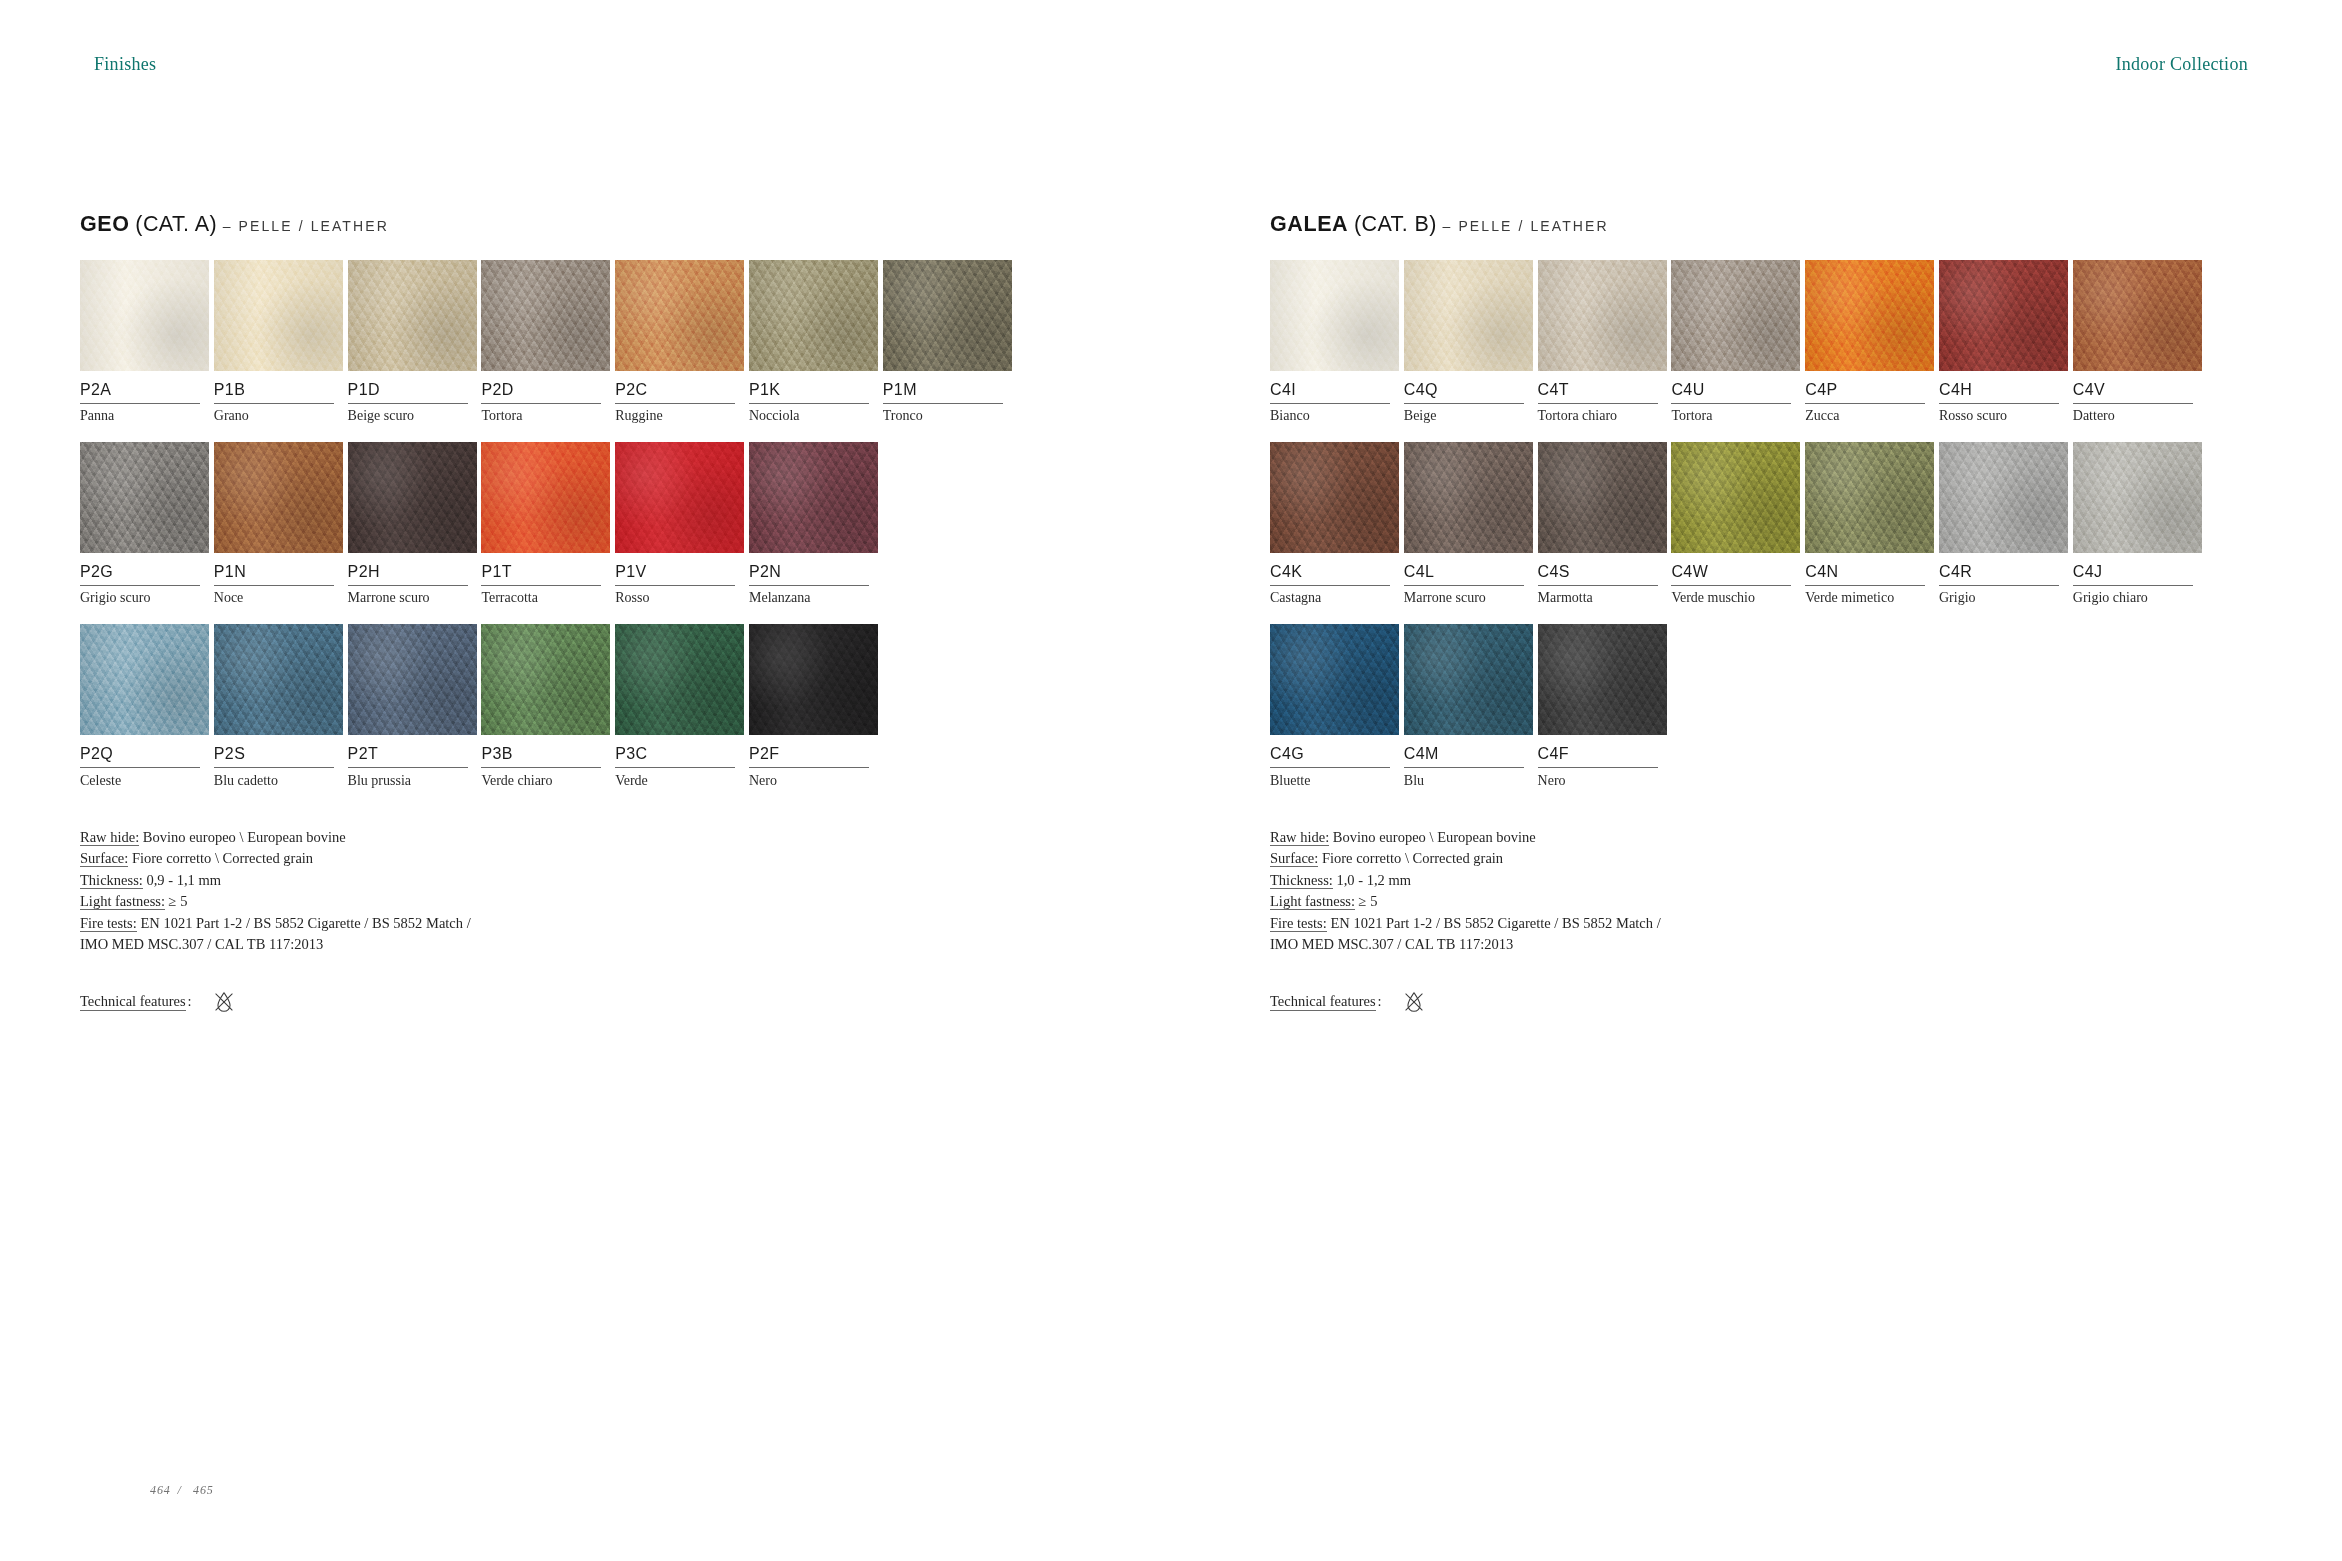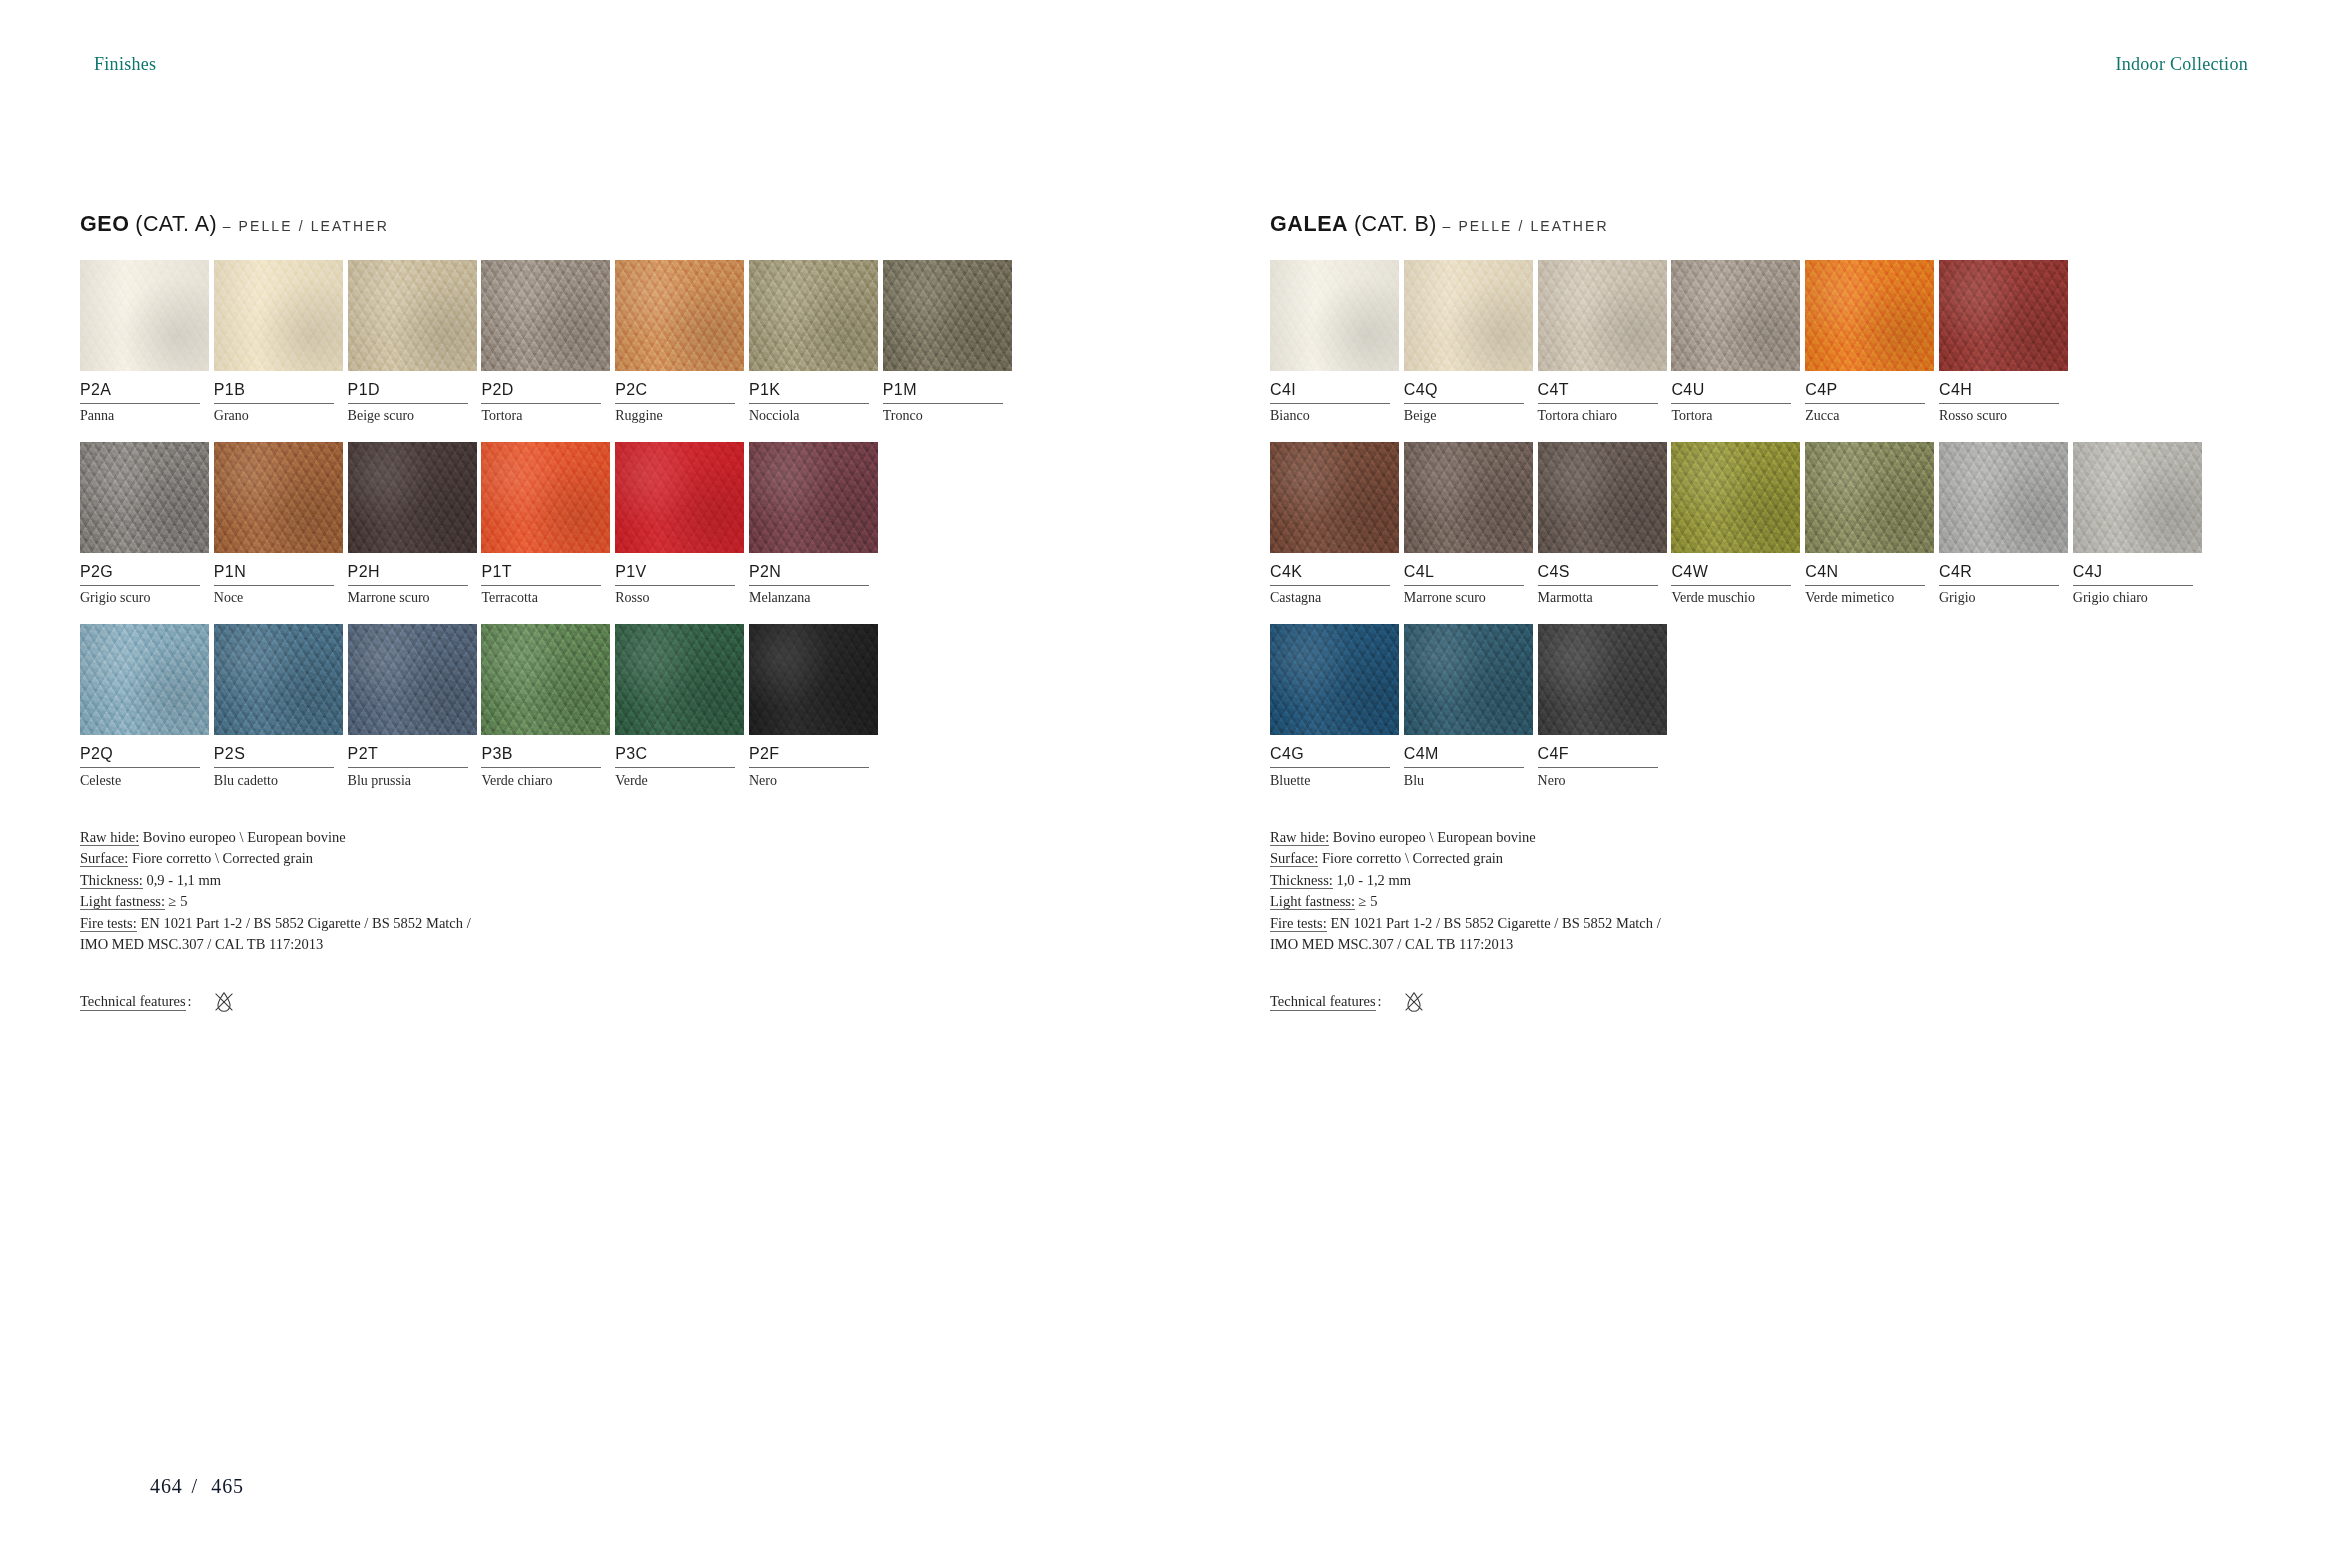--- a/index.html
+++ b/index.html
@@ -158,23 +158,24 @@
     width: 28px;
     height: 28px;
   }
 
   
   .folio {
     position: absolute;
     left: 150px;
     bottom: 64px;
     font-family: "Liberation Serif", serif;
-    font-size: 20px;
-    color: #0f172a;
+    font-size: 12px;
+    color: #737373;
     letter-spacing: 0.9px;
+    font-style: italic;
   }
   .folio .sep { padding: 0 7.5px 0 2.8px; }
 </style>
 </head>
 <body>
 
 <div class="running-head left">Finishes</div>
 <div class="running-head right">Indoor Collection</div>
 
 <div class="columns">
@@ -338,20 +339,25 @@
           </div>
           <div class="swatch-cell">
             <div class="swatch" style="background: rgb(232, 117, 30);"></div>
             <div class="swatch-code">C4P</div>
             <div class="swatch-name">Zucca</div>
           </div>
           <div class="swatch-cell">
             <div class="swatch" style="background: rgb(142, 52, 47);"></div>
             <div class="swatch-code">C4H</div>
             <div class="swatch-name">Rosso scuro</div>
+          </div>
+          <div class="swatch-cell">
+            <div class="swatch" style="background: rgb(168, 96, 58);"></div>
+            <div class="swatch-code">C4V</div>
+            <div class="swatch-name">Dattero</div>
           </div>
         </div>
         <div class="swatch-row">
           <div class="swatch-cell">
             <div class="swatch" style="background: rgb(110, 68, 52);"></div>
             <div class="swatch-code">C4K</div>
             <div class="swatch-name">Castagna</div>
           </div>
           <div class="swatch-cell">
             <div class="swatch" style="background: rgb(108, 93, 85);"></div>

